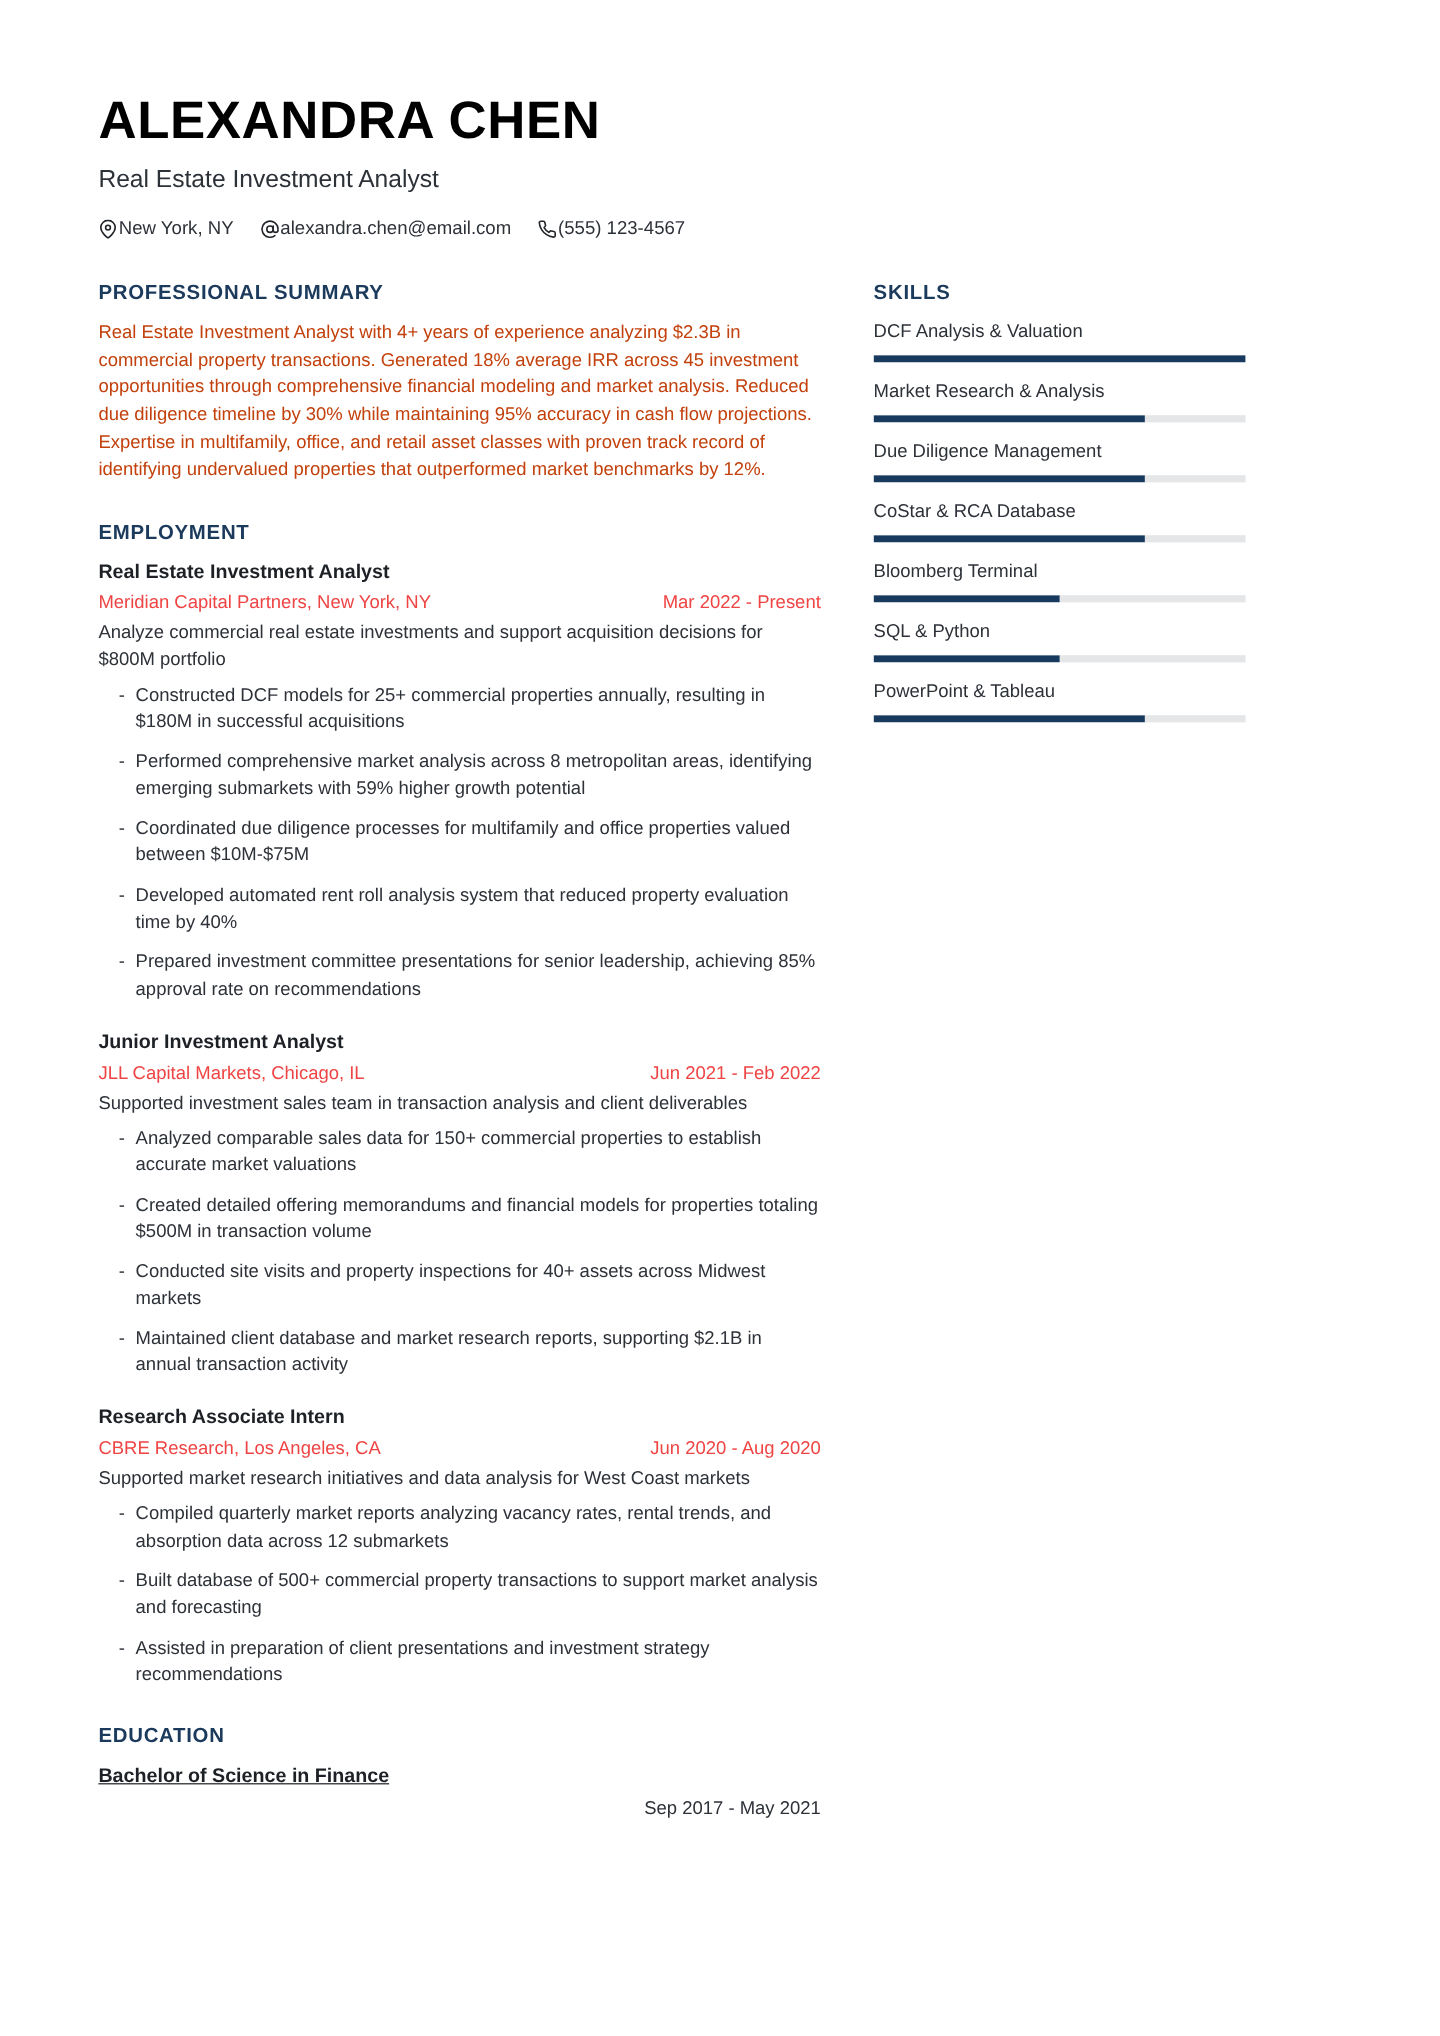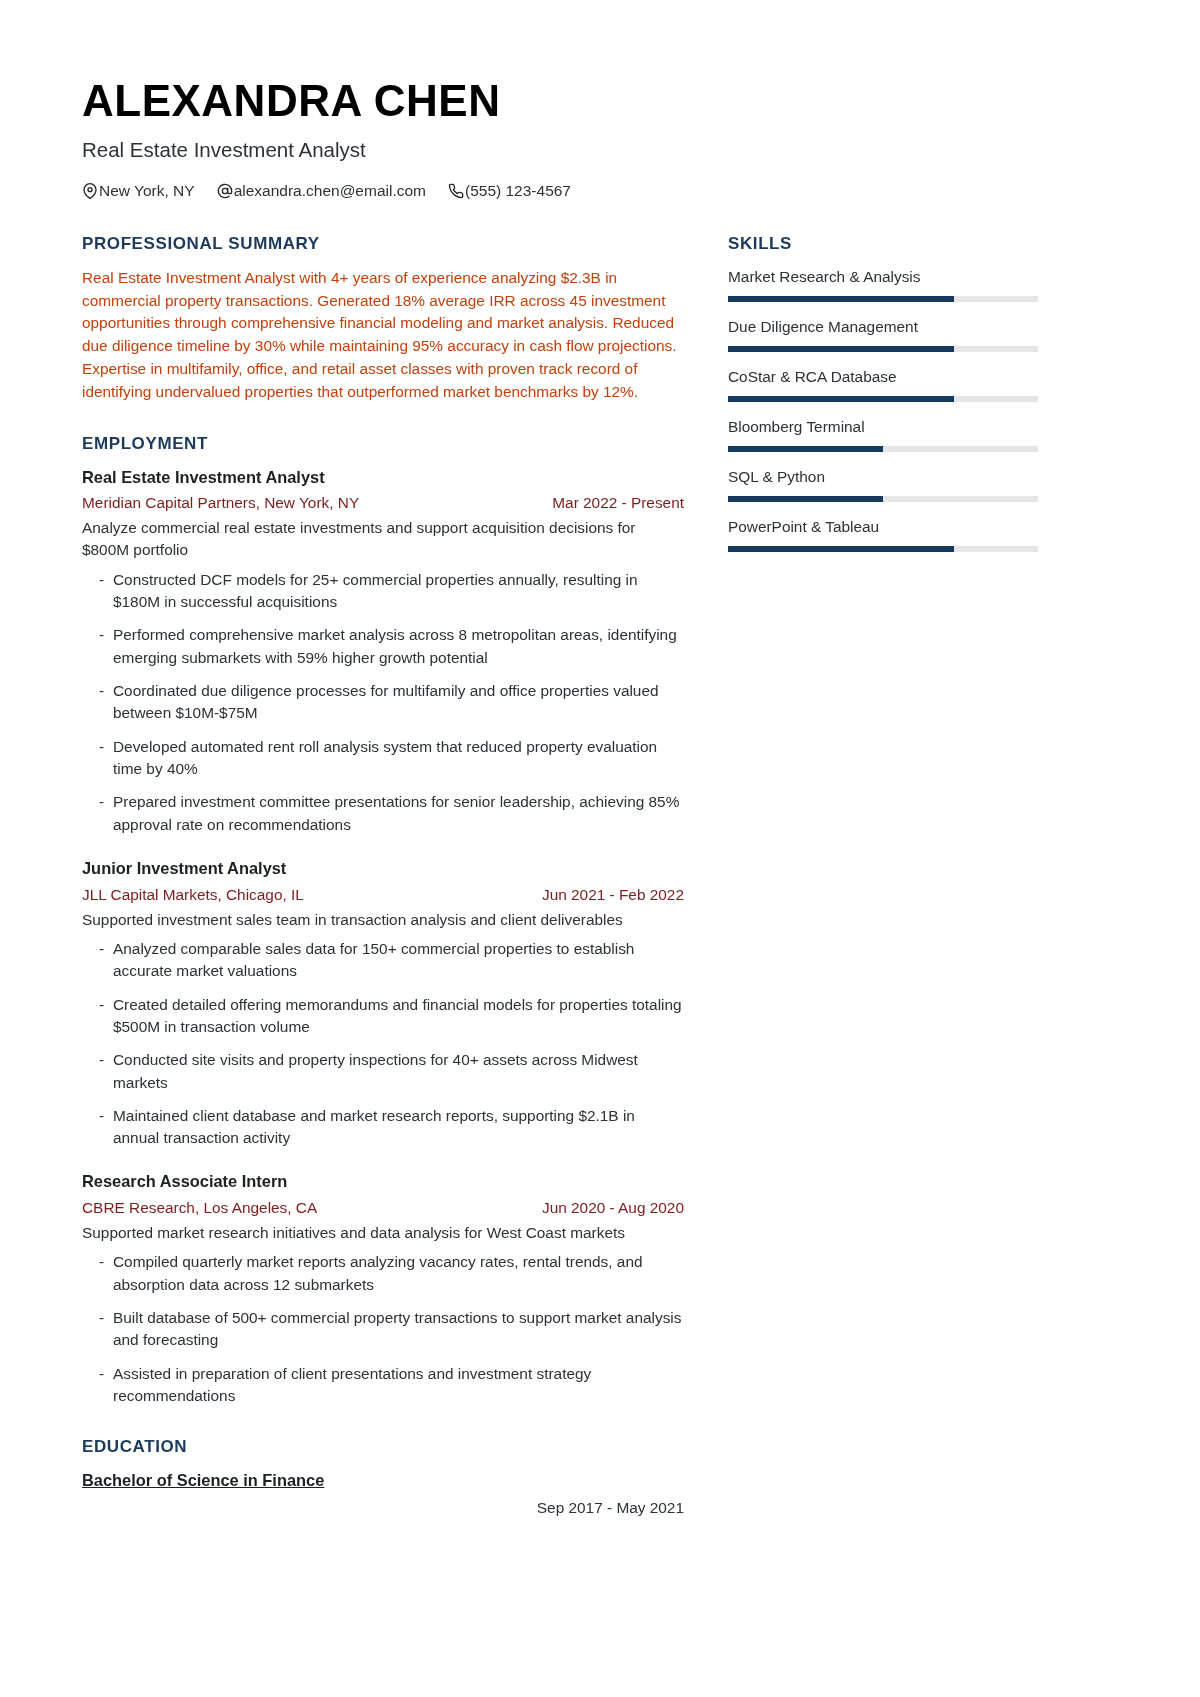--- a/index.html
+++ b/index.html
@@ -106,21 +106,21 @@
     color: #1d2025;
     margin-bottom: 6px;
     line-height: 1.25;
   }
 
   .job-meta {
     display: flex;
     justify-content: space-between;
     align-items: baseline;
     font-size: 15.4px;
-    color: #7f1d1d;
+    color: #ef4444;
     margin-bottom: 4px;
     gap: 16px;
   }
   .job-company { line-height: 1.3; }
   .job-dates { white-space: nowrap; line-height: 1.3; }
 
   .job-summary {
     font-size: 15.4px;
     line-height: 1.45;
     color: #2d3138;
@@ -310,20 +310,26 @@
       </div>
 
     </div>
 
     <div class="col-side">
 
       <div class="section">
         <div class="section-title">SKILLS</div>
         <div id="skills-list">
             <div class="skill">
+              <div class="skill-name">DCF Analysis &amp; Valuation</div>
+              <div class="skill-track">
+                <div class="skill-fill" style="width: 100%;"></div>
+              </div>
+            </div>
+            <div class="skill">
               <div class="skill-name">Market Research &amp; Analysis</div>
               <div class="skill-track">
                 <div class="skill-fill" style="width: 73%;"></div>
               </div>
             </div>
             <div class="skill">
               <div class="skill-name">Due Diligence Management</div>
               <div class="skill-track">
                 <div class="skill-fill" style="width: 73%;"></div>
               </div>

